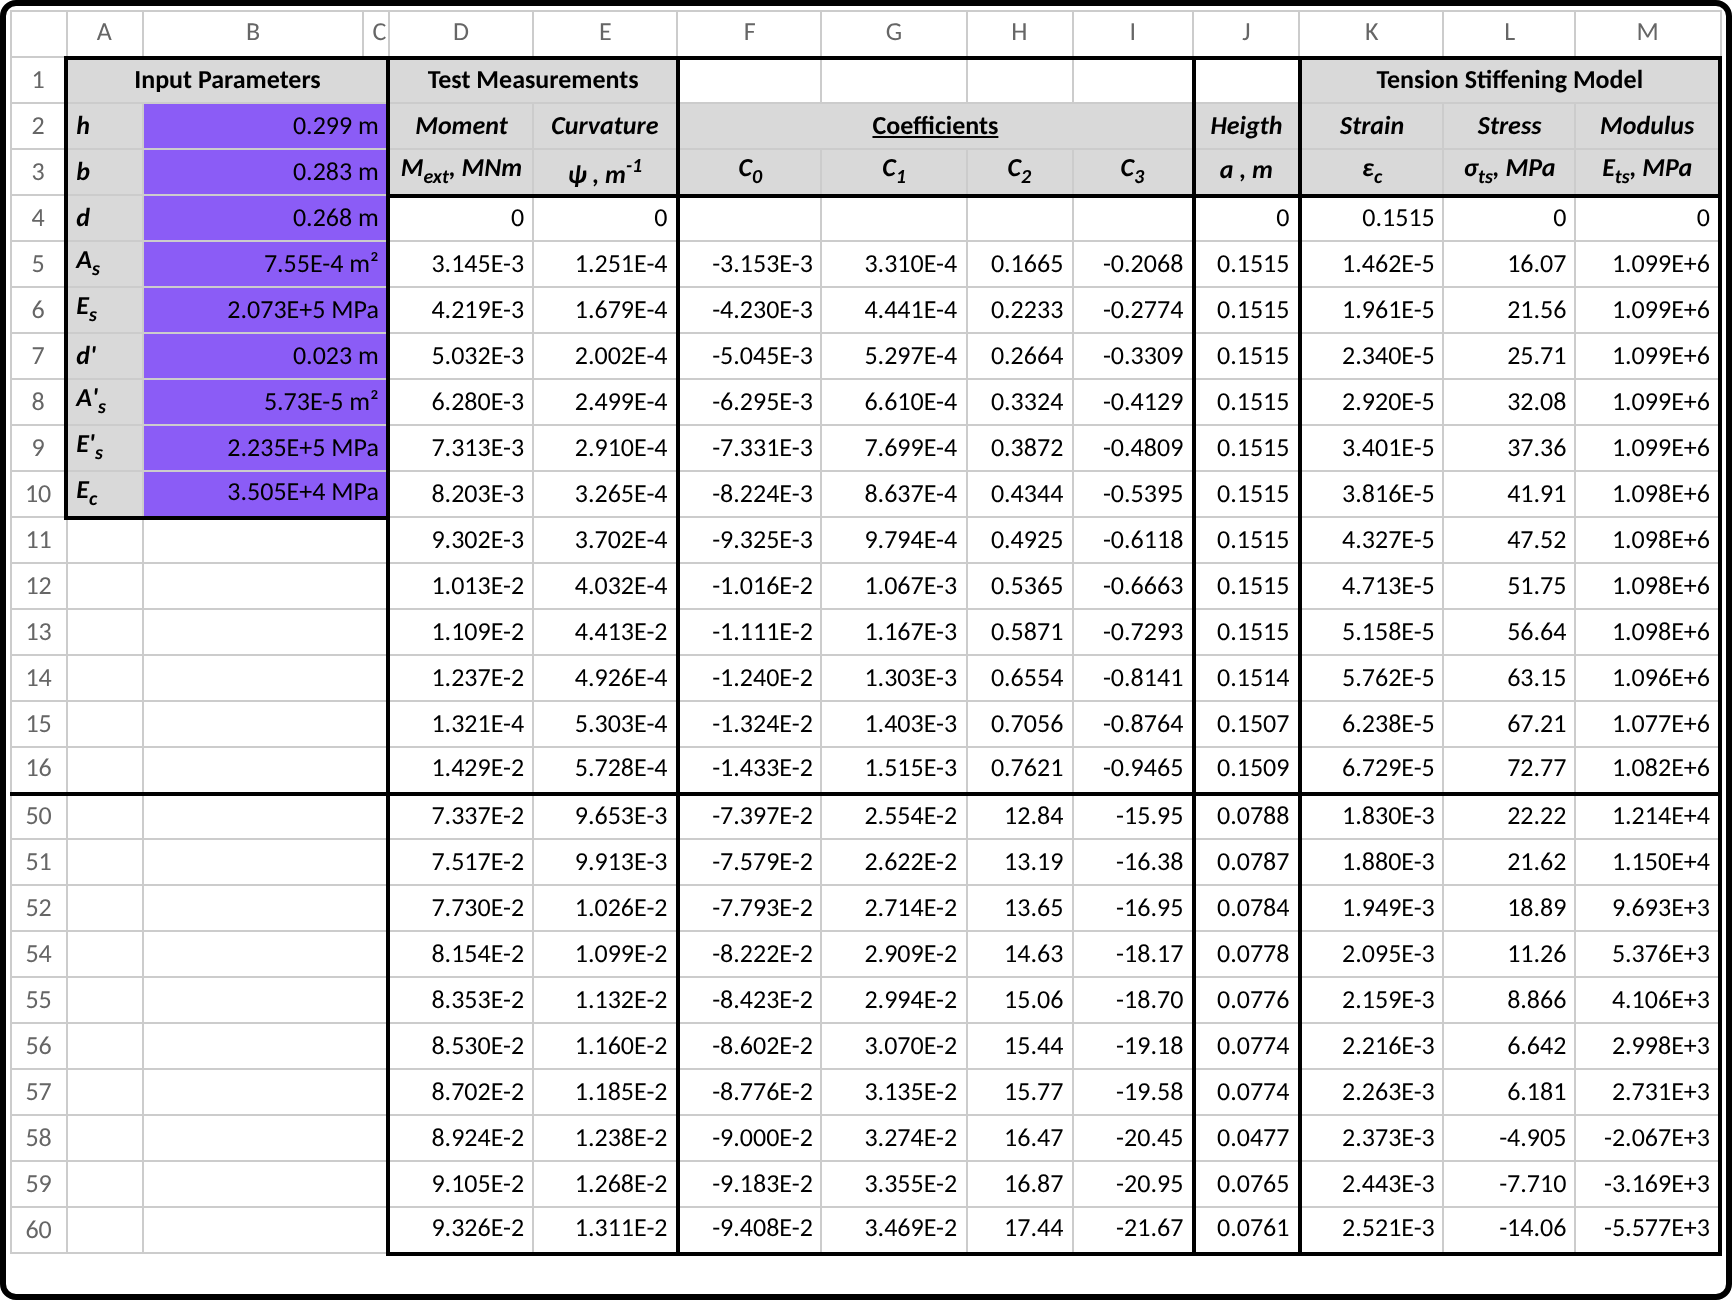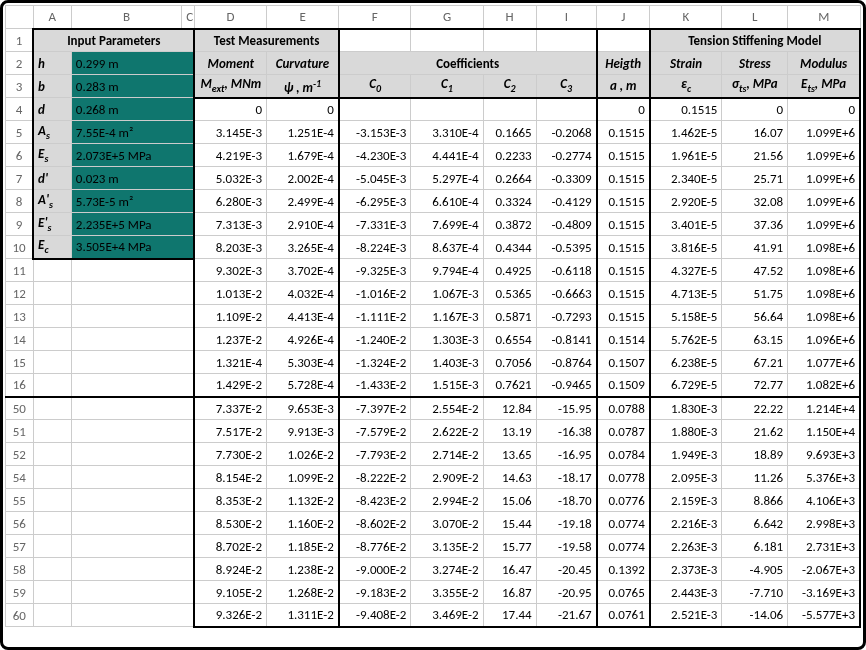--- a/index.html
+++ b/index.html
@@ -44,22 +44,22 @@
     font-style: italic;
   }
   .pname {
     background: #d9d9d9;
     font-weight: bold;
     font-style: italic;
     text-align: left;
     padding-left: 4px;
   }
   .pval {
-    text-align: left;
-    background: #0f766e;
+    text-align: right;
+    background: #8b5cf6;
   }
   .bbt { border-top: 2px solid #000; }
   .bbb { border-bottom: 2px solid #000; margin-top: 48px; }
   .bbl { border-left: 2px solid #000; }
   .bbr { border-right: 2px solid #000; }
   sub { font-size: 10px; }
   sup { font-size: 10px; }
 </style>
 </head>
 <body>
@@ -108,21 +108,21 @@
         <td class="bbt bbr"></td>
         <td class="bbt bbr"></td>
         <td class="hdr bbt bbl bbr" colspan="3" style="font-style: normal;">Tension Stiffening Model</td>
       </tr>
       <tr>
         <td class="rowhead">2</td>
         <td class="pname bbl">h</td>
         <td class="pval bbr" colspan="2">0.299 m</td>
         <td class="hdr bbl">Moment</td>
         <td class="hdr bbr">Curvature</td>
-        <td class="hdr bbl bbr" colspan="4" style="font-style: normal;">Coefficients</td>
+        <td class="hdr bbl bbr" colspan="4" style="font-style: normal; text-decoration: underline;">Coefficients</td>
         <td class="hdr bbr">Heigth</td>
         <td class="hdr bbl">Strain</td>
         <td class="hdr">Stress</td>
         <td class="hdr bbr">Modulus</td>
       </tr>
       <tr>
         <td class="rowhead">3</td>
         <td class="pname bbl">b</td>
         <td class="pval bbr" colspan="2">0.283 m</td>
         <td class="hdr bbl bbb">M<sub>ext</sub>, MNm</td>
@@ -269,21 +269,21 @@
         <td class="bbr">0.1515</td>
         <td class="bbl">4.713E-5</td>
         <td>51.75</td>
         <td class="bbr">1.098E+6</td>
       </tr>
       <tr>
         <td class="rowhead">13</td>
         <td></td>
         <td colspan="2"></td>
         <td class="bbl">1.109E-2</td>
-        <td class="bbr">4.413E-4</td>
+        <td class="bbr">4.413E-2</td>
         <td class="bbl">-1.111E-2</td>
         <td>1.167E-3</td>
         <td>0.5871</td>
         <td class="bbr">-0.7293</td>
         <td class="bbr">0.1515</td>
         <td class="bbl">5.158E-5</td>
         <td>56.64</td>
         <td class="bbr">1.098E+6</td>
       </tr>
       <tr>
@@ -439,21 +439,21 @@
       <tr>
         <td class="rowhead">58</td>
         <td></td>
         <td colspan="2"></td>
         <td class="bbl">8.924E-2</td>
         <td class="bbr">1.238E-2</td>
         <td class="bbl">-9.000E-2</td>
         <td>3.274E-2</td>
         <td>16.47</td>
         <td class="bbr">-20.45</td>
-        <td class="bbr">0.1392</td>
+        <td class="bbr">0.0477</td>
         <td class="bbl">2.373E-3</td>
         <td>-4.905</td>
         <td class="bbr">-2.067E+3</td>
       </tr>
       <tr>
         <td class="rowhead">59</td>
         <td></td>
         <td colspan="2"></td>
         <td class="bbl">9.105E-2</td>
         <td class="bbr">1.268E-2</td>

